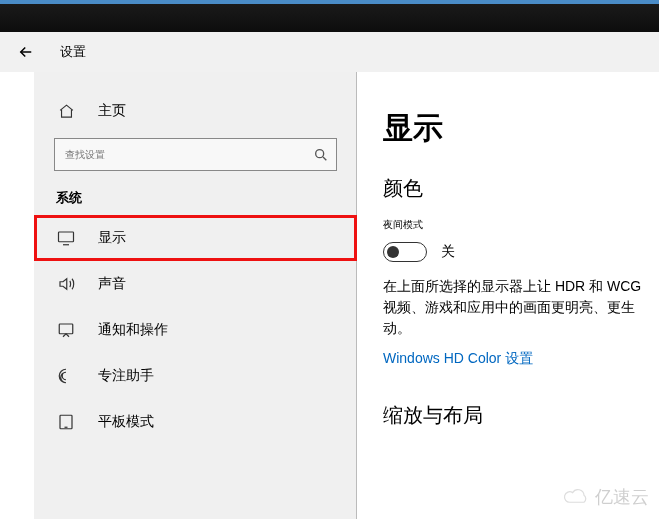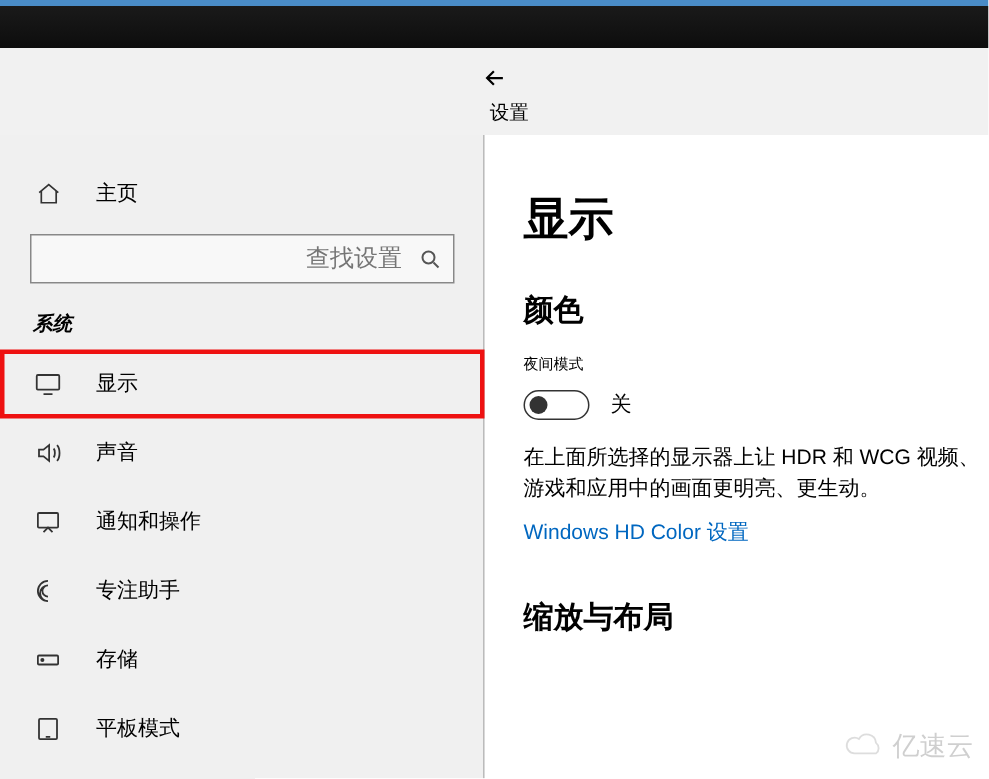--- a/index.html
+++ b/index.html
@@ -1,48 +1,48 @@
 <!DOCTYPE html>
 <html><head>
   <meta charset="utf-8">
   <style>
     * { margin: 0; padding: 0; box-sizing: border-box; font-family: "Microsoft YaHei", "Segoe UI", sans-serif; }
     body { width: 659px; height: 519px; overflow: hidden; display: flex; flex-direction: column; background: #fff; color: #000; }
     
     .titlebar { height: 32px; background: linear-gradient(to bottom, #1a1a1a 0%, #0d0d0d 100%); border-top: 4px solid #4a8cc7; display: flex; align-items: center; padding-left: 8px; }
     .titlebar .tb-seg { width: 60px; height: 100%; }
     
-    .header { display: flex; align-items: center; padding: 6px 12px; background: rgba(235,235,235,0.7); flex-direction: column; }
+    .header { display: flex; align-items: center; padding: 6px 12px; background: rgba(235,235,235,0.7); }
     .back-btn { width: 28px; height: 28px; display: flex; align-items: center; justify-content: center; cursor: pointer; }
     .back-btn svg { width: 18px; height: 18px; }
     .header-title { margin-left: 20px; font-size: 13px; }
     
-    .body { display: flex; flex: 1; overflow: hidden; }
+    .body { display: flex; flex: 1; overflow: hidden; margin-left: 34px; }
     
     .sidebar { width: 323px; background: rgba(230,230,230,0.6); padding-top: 20px; display: flex; flex-direction: column; position: relative; }
     .sidebar::before { content:""; position:absolute; right:0; top:0; bottom:0; width:1px; background:#bbb; }
     
     .home-row { display: flex; align-items: center; padding: 10px 22px 10px 22px; cursor: pointer; }
     .home-row .icon { width: 20px; display: flex; align-items: center; justify-content: center; }
     .home-row .label { margin-left: 22px; font-size: 14px; }
     
     .search-wrap { margin: 8px 20px 18px 20px; position: relative; }
-    .search-input { width: 100%; height: 33px; padding: 0 34px 0 10px; font-size: 16px; border: 1px solid #888; background: rgba(255,255,255,0.5); outline: none; color:#555;text-align:right; }
+    .search-input { width: 100%; height: 33px; padding: 0 34px 0 10px; font-size: 10px; border: 1px solid #888; background: rgba(255,255,255,0.5); outline: none; color:#555; }
     .search-icon { position: absolute; right: 8px; top: 50%; transform: translateY(-50%); width: 16px; height: 16px; color:#555; }
     
-    .group-title { padding: 0 22px 8px 22px; font-size: 13px; font-weight: 600; font-style: italic; }
+    .group-title { padding: 0 22px 8px 22px; font-size: 13px; font-weight: 600; }
     
     .nav-item { display: flex; align-items: center; padding: 14px 22px; cursor: pointer; position: relative; }
     .nav-item .icon { width: 20px; display: flex; align-items: center; justify-content: center; color:#333; }
     .nav-item .label { margin-left: 22px; font-size: 14px; }
     .nav-item.highlighted { outline: 3px solid #e11; outline-offset: -3px; }
     
     .content { flex: 1; padding: 36px 0 0 26px; overflow: hidden; position: relative; }
     .content h1 { font-size: 30px; font-weight: 600; margin-bottom: 26px; }
-    .section-title { font-size: 20px; font-weight: 700; margin-bottom: 16px; }
+    .section-title { font-size: 20px; font-weight: 400; margin-bottom: 16px; }
     .section-title.big { margin-top: 30px; }
     .field-label { font-size: 10px; margin-bottom: 10px; }
     
     .toggle-row { display: flex; align-items: center; margin-bottom: 14px; }
     .toggle { width: 44px; height: 20px; border: 1px solid #333; border-radius: 10px; position: relative; cursor: pointer; }
     .toggle .knob { width: 12px; height: 12px; background: #333; border-radius: 50%; position: absolute; left: 3px; top: 3px; }
     .toggle-state { margin-left: 14px; font-size: 14px; }
     
     .link { color: #0067c0; font-size: 14px; cursor: pointer; margin-bottom: 4px; display: inline-block; }
     
@@ -125,29 +125,20 @@
     <div class="nav-item">
       <span class="icon">
         <svg viewBox="0 0 24 24" width="18" height="18" fill="none" stroke="#333" stroke-width="1.6">
             <path d="M12 3a9 9 0 0 0 0 18 7 7 0 0 1 0-14 5 5 0 0 0 0 10"></path>
           </svg>
       </span>
       <span class="label">专注助手</span>
     </div>
 
 
-    <div class="nav-item">
-      <span class="icon">
-        <svg viewBox="0 0 24 24" width="18" height="18" fill="none" stroke="#333" stroke-width="1.6">
-            <rect x="3" y="8" width="18" height="8" rx="1"></rect>
-            <circle cx="7" cy="12" r="1" fill="#333"></circle>
-          </svg>
-      </span>
-      <span class="label">存储</span>
-    </div>
 
     <div class="nav-item">
       <span class="icon">
         <svg viewBox="0 0 24 24" width="18" height="18" fill="none" stroke="#333" stroke-width="1.6">
             <rect x="4" y="3" width="16" height="18" rx="1"></rect>
             <path d="M10 19h4"></path>
           </svg>
       </span>
       <span class="label">平板模式</span>
     </div>

